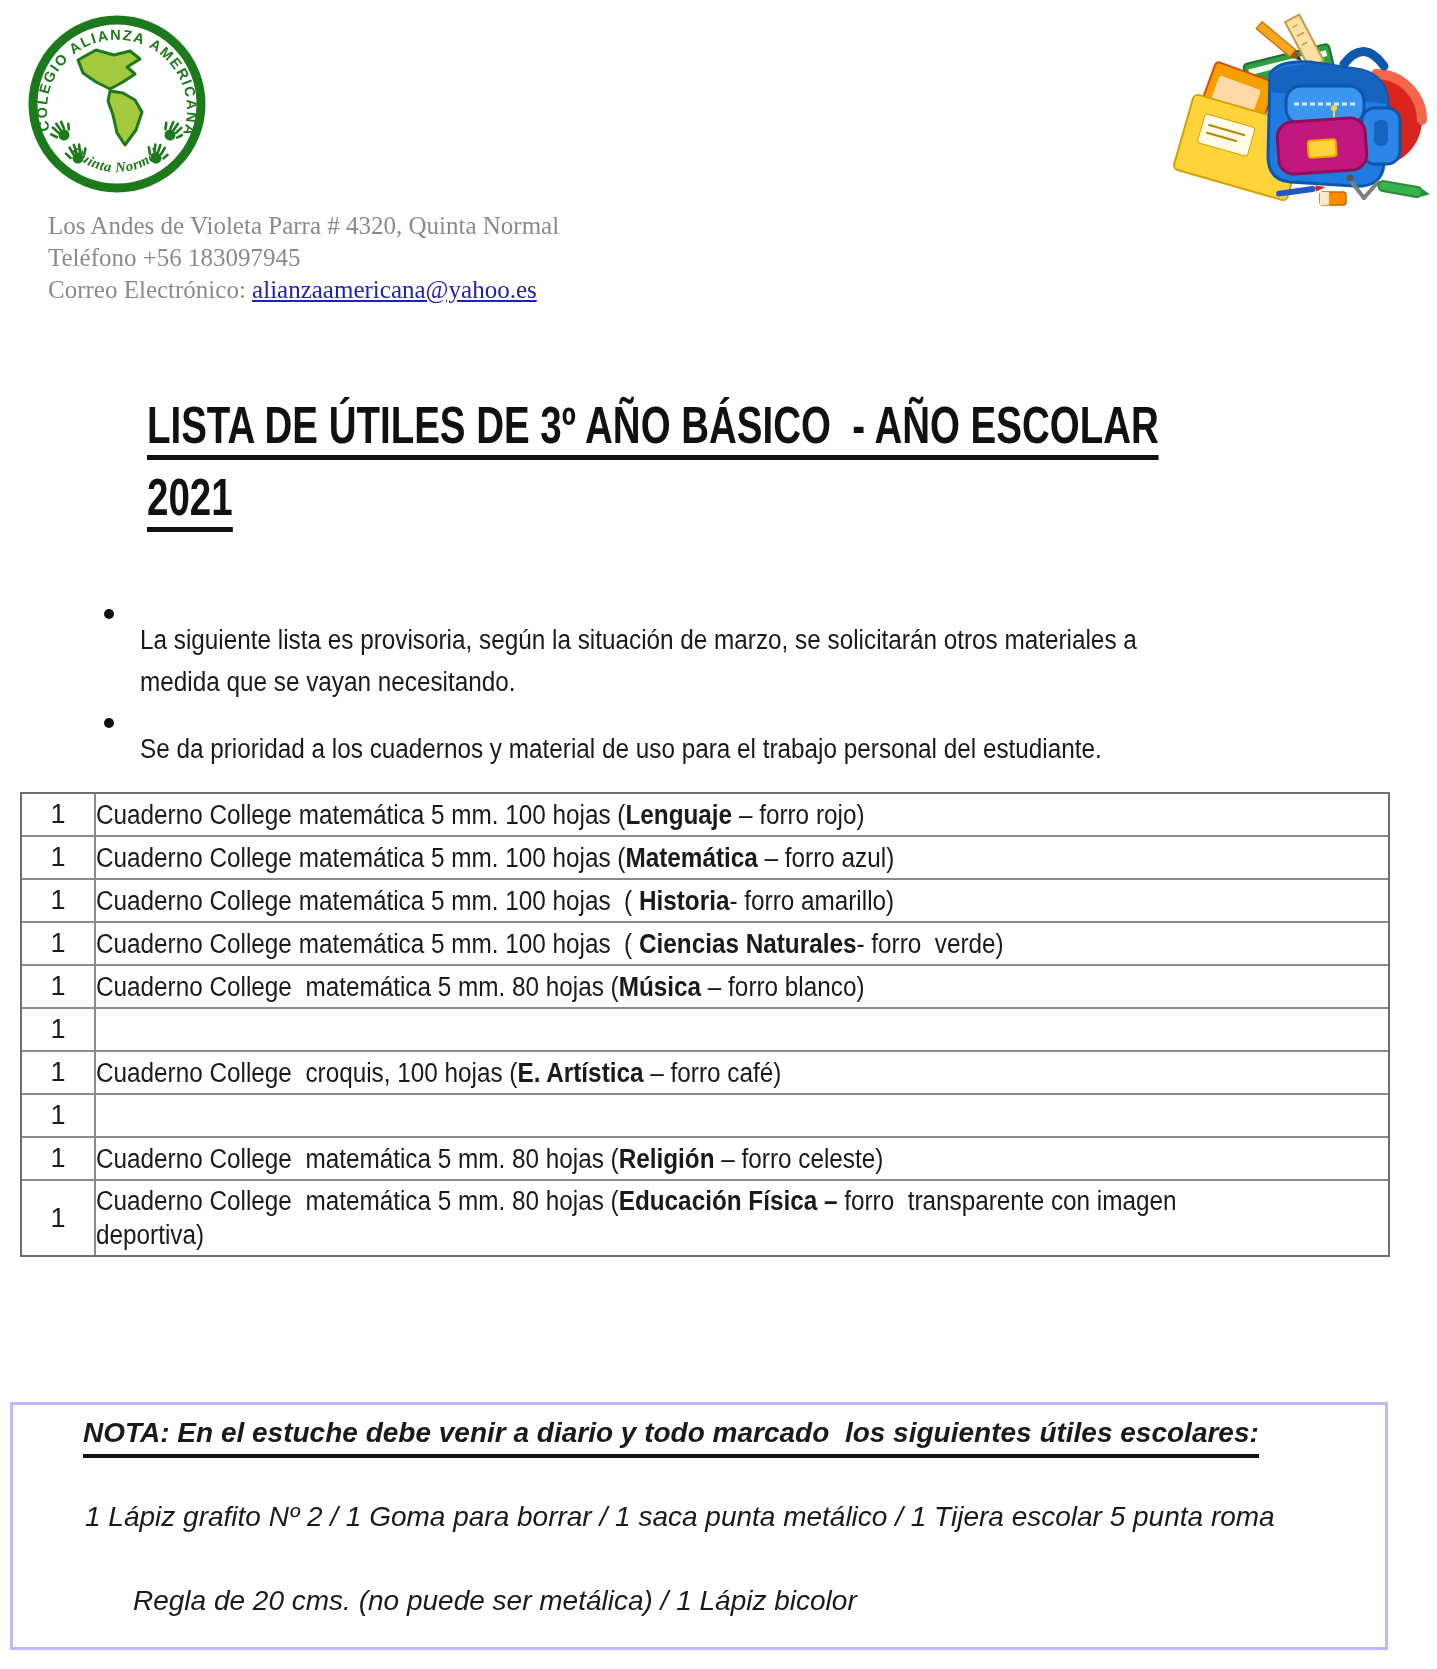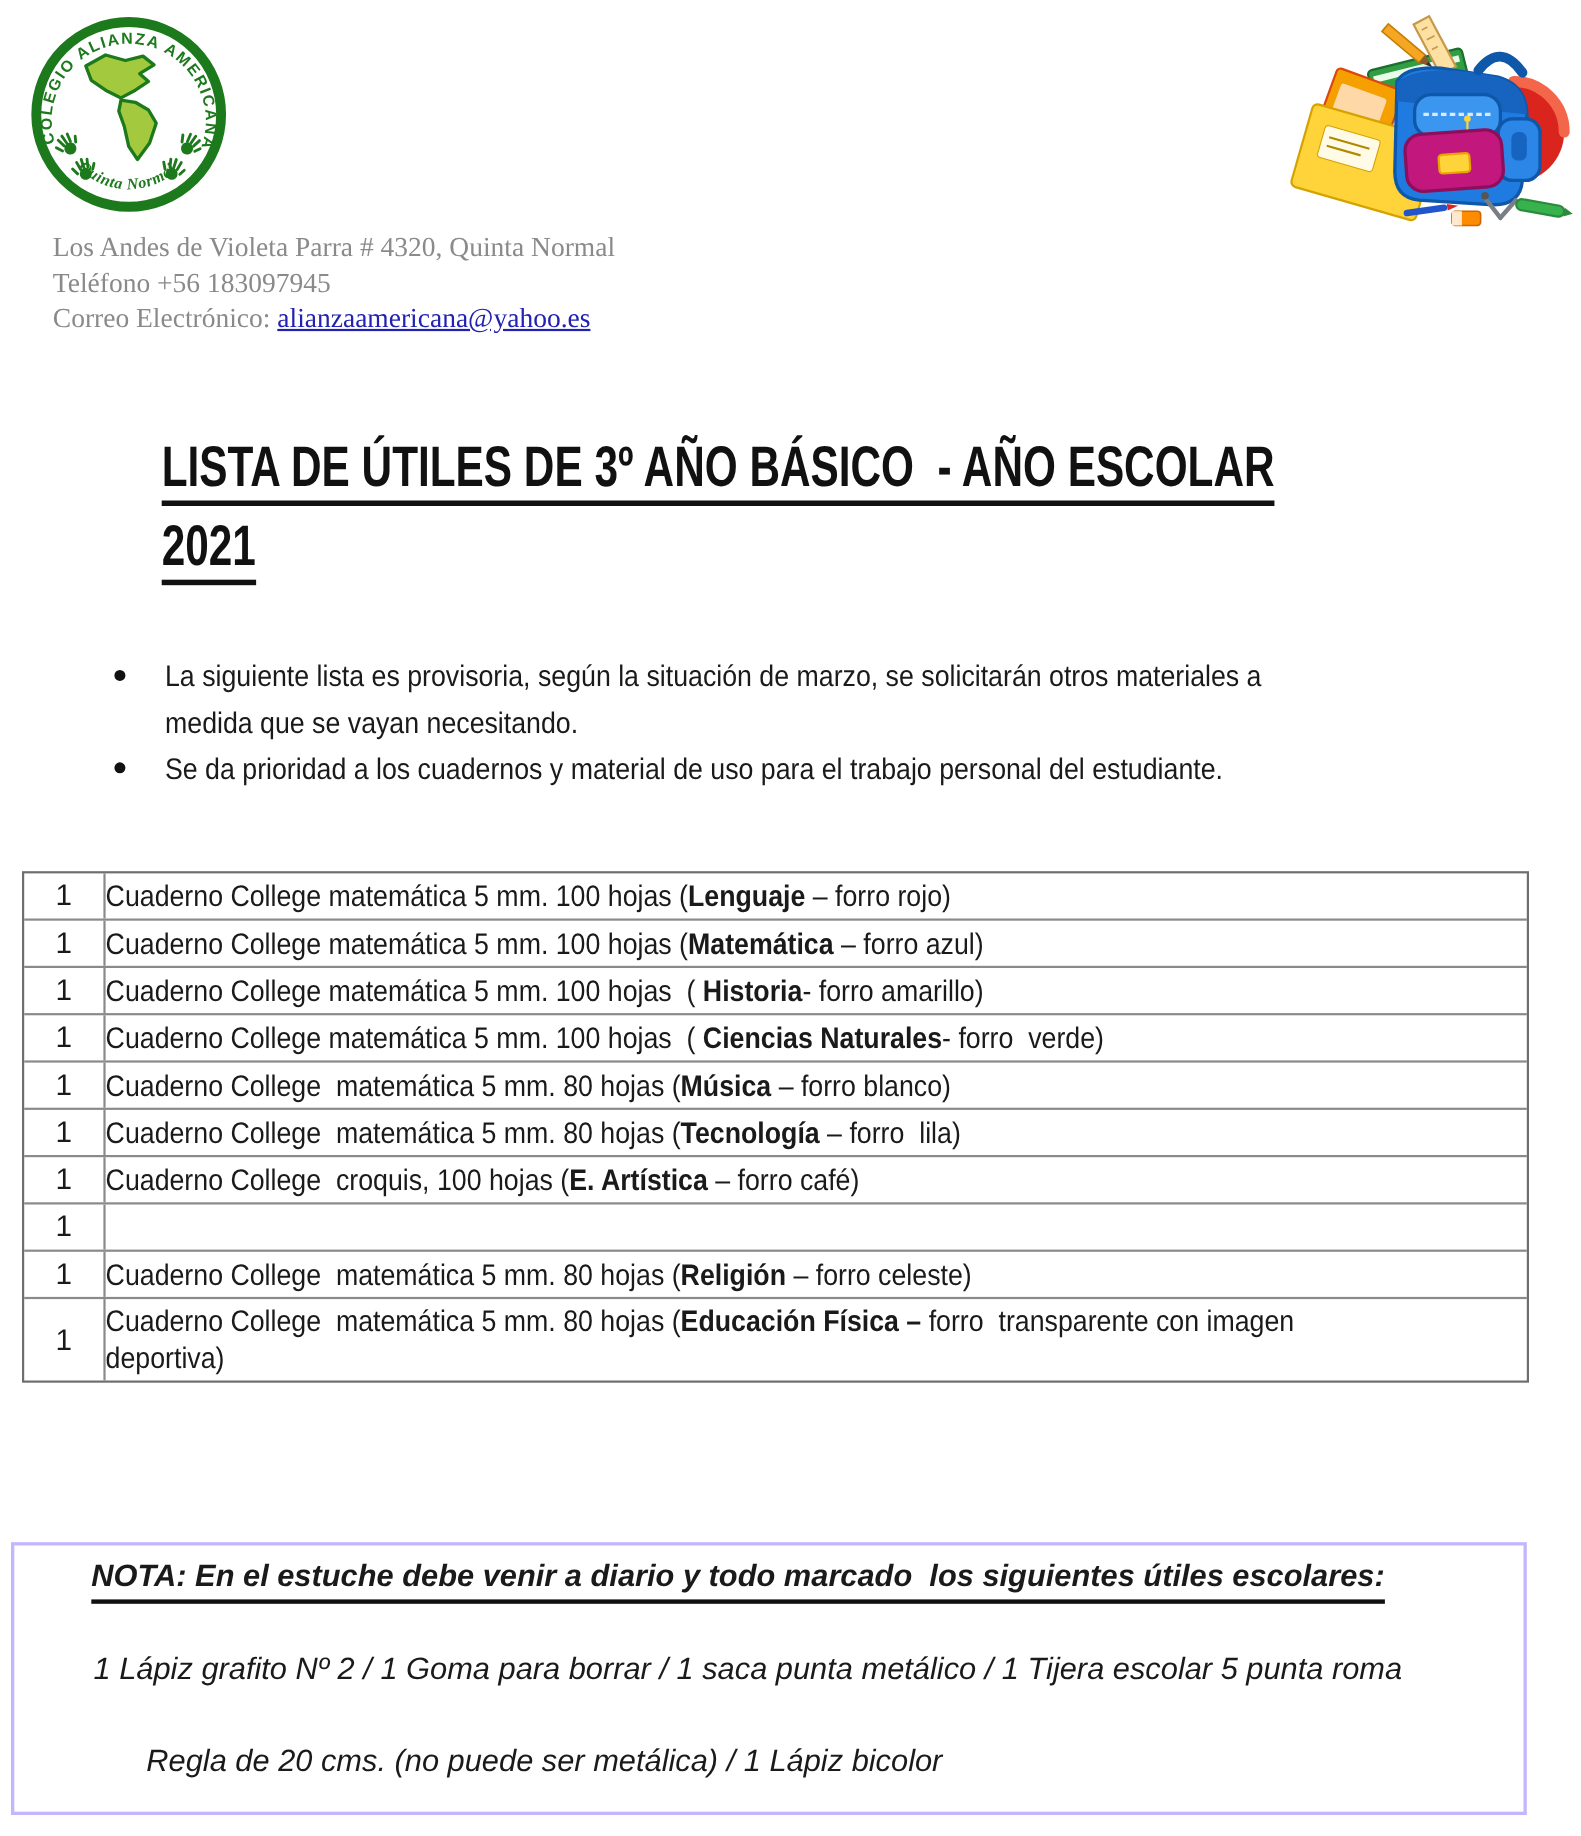--- a/index.html
+++ b/index.html
@@ -19,21 +19,21 @@
   .title-line{display:inline-block;transform:scaleX(0.74);transform-origin:0 0;
       font-weight:bold;font-size:52px;line-height:54px;color:#111;
       border-bottom:5px solid #111;padding-bottom:3px;white-space:pre;}
   #title .l2{margin-top:10px;}
 
   
   .tx{display:inline-block;transform:scaleX(0.9);transform-origin:0 0;white-space:pre;}
 
   
   #bullets{position:absolute;left:104px;top:594px;font-size:27px;}
-  .bullet{display:flex;}
+  .bullet{display:flex;flex-direction:column;}
   .bdot{width:10px;height:10px;border-radius:50%;background:#111;margin:15px 0 0 0;flex:none;}
   .btext{margin-left:36px;line-height:42px;}
 
   
   #supplies-table{position:absolute;left:20px;top:792px;width:1366px;
       border:2px solid #6e6e6e;font-size:27px;}
   .trow{display:flex;border-bottom:2px solid #8a8a8a;height:41px;align-items:center;}
   .trow:last-child{border-bottom:none;height:74px;}
   .qty{width:72px;flex:none;border-right:2px solid #8a8a8a;text-align:center;align-self:stretch;
        display:flex;align-items:center;justify-content:center;}
@@ -196,21 +196,20 @@
     <div class="trow">
       <div class="qty">1</div>
       <div class="desc"><span class="tx"><span>Cuaderno College matemática 5 mm. 100 hojas  ( </span><b>Ciencias Naturales</b><span>- forro  verde)</span></span></div>
     </div>
     <div class="trow">
       <div class="qty">1</div>
       <div class="desc"><span class="tx"><span>Cuaderno College  matemática 5 mm. 80 hojas (</span><b>Música</b><span> – forro blanco)</span></span></div>
     </div>
     <div class="trow">
       <div class="qty">1</div>
-      <div class="desc"><span class="tx"><span>Cuaderno College  matemática 5 mm. 80 hojas (</span><b>Tecnología</b><span> – forro  lila)</span></span></div>
     </div>
     <div class="trow">
       <div class="qty">1</div>
       <div class="desc"><span class="tx"><span>Cuaderno College  croquis, 100 hojas (</span><b>E. Artística</b><span> – forro café)</span></span></div>
     </div>
     <div class="trow">
       <div class="qty">1</div>
     </div>
     <div class="trow">
       <div class="qty">1</div>

